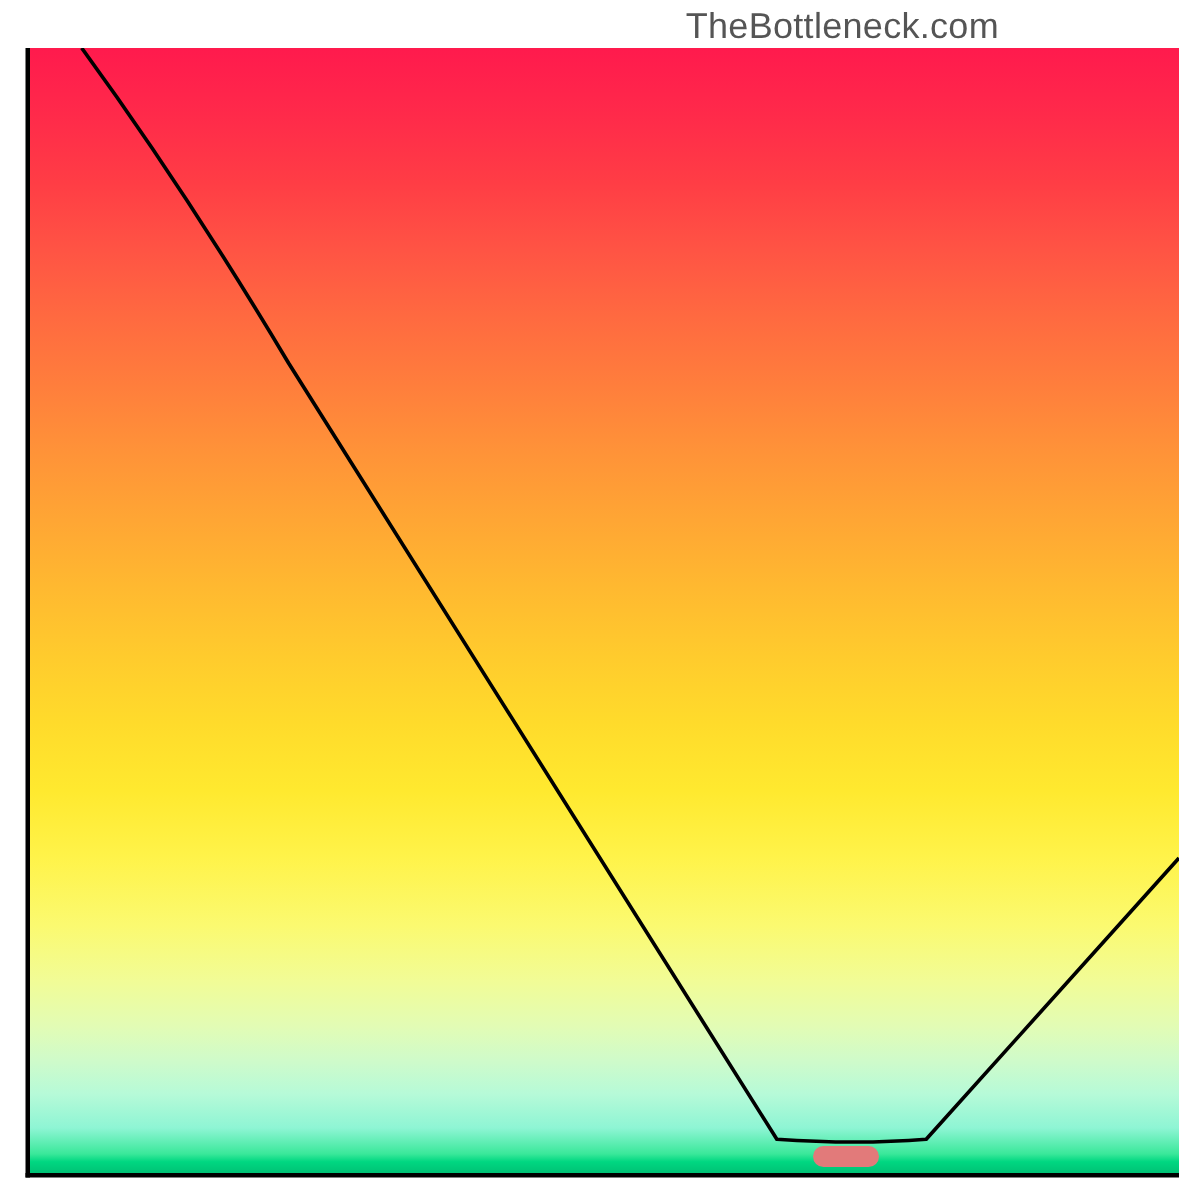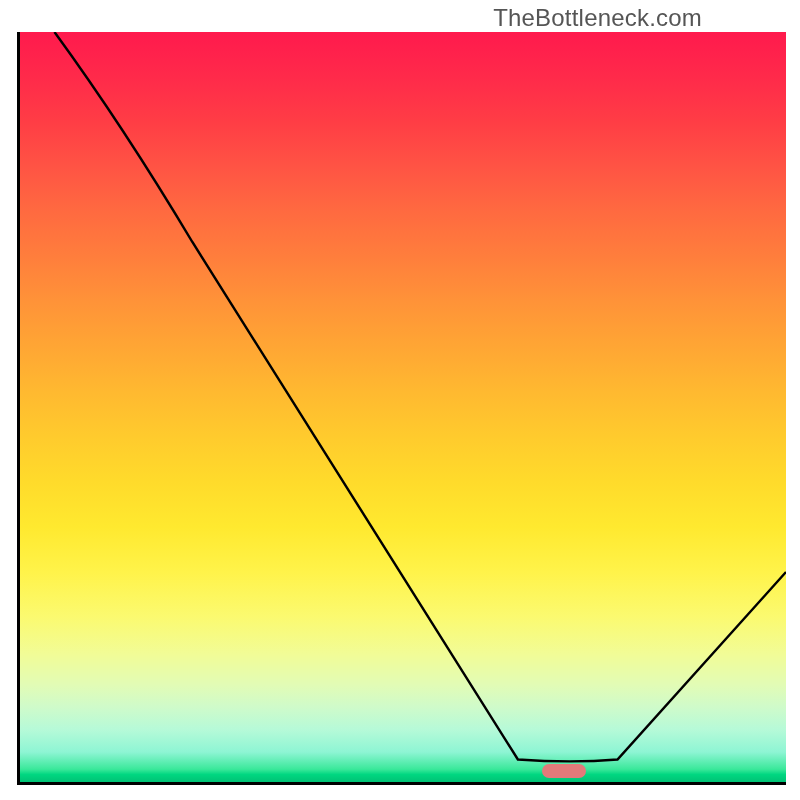--- a/index.html
+++ b/index.html
@@ -7,21 +7,20 @@
     padding: 0;
     width: 800px;
     height: 800px;
     background: #ffffff;
     font-family: Arial, Helvetica, sans-serif;
   }
   .wrap {
     position: relative;
     width: 676px;
     height: 800px;
-    padding-left: 36px;
   }
   .watermark {
     position: absolute;
     top: 4px;
     right: 10px;
     color: #555;
     font-size: 24px;
     font-weight: 500;
     letter-spacing: 0.2px;
     z-index: 10;

